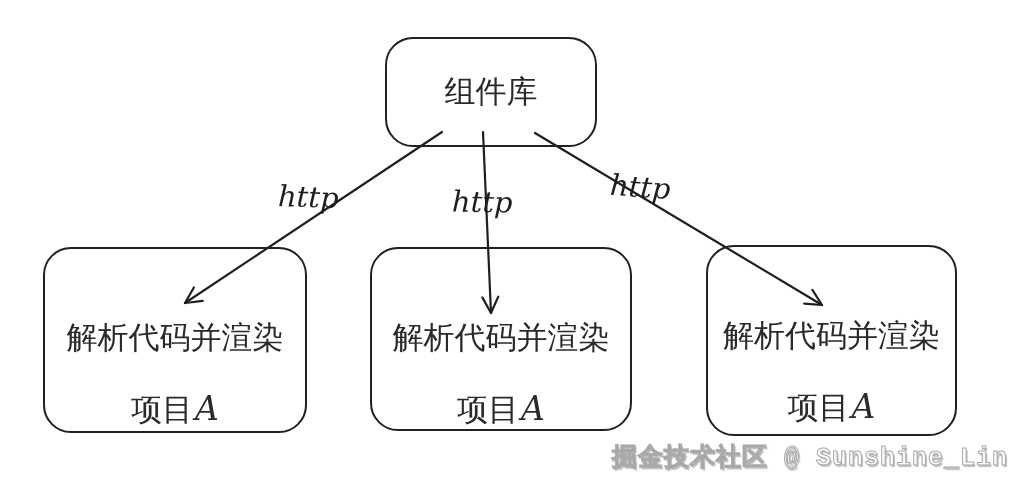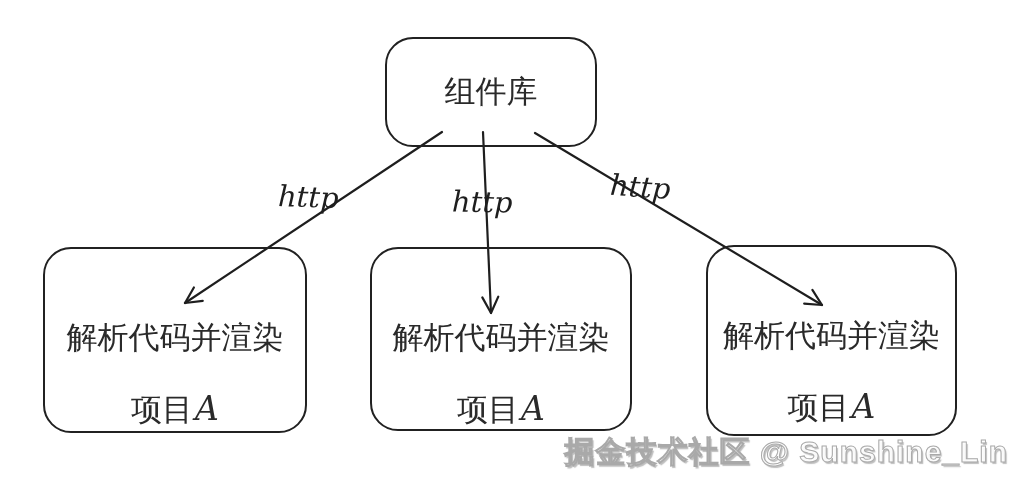--- a/index.html
+++ b/index.html
@@ -74,28 +74,29 @@
     white-space: nowrap;
   }
   .edge-label-left   { left: 278px; top: 180px; transform: rotate(2deg); }
   .edge-label-middle { left: 452px; top: 185px; transform: rotate(1deg); }
   .edge-label-right  { left: 610px; top: 170px; transform: rotate(4deg); }
   .watermark {
     position: absolute;
     z-index: 4;
     right: 6px;
     bottom: 8px;
-    font-size: 30px;
+    font-size: 25px;
     font-weight: bold;
     color: rgba(255, 255, 255, 0.92);
     -webkit-text-stroke: 1px #a9a9a9;
     text-shadow: 1.5px 1.5px 1px rgba(110, 110, 110, 0.45),
                  -0.5px -0.5px 0 rgba(230, 230, 230, 0.9);
     letter-spacing: 1px;
     white-space: nowrap;
+    font-family: Liberation Mono, monospace;
   }
 </style>
 </head>
 <body>
 
 <div class="canvas">
 
   <svg class="arrows-layer" width="1014" height="481" viewBox="0 0 1014 481">
     <defs>
       <marker id="ah" viewBox="0 0 28 28" refX="24" refY="14" markerWidth="28" markerHeight="28" markerUnits="userSpaceOnUse" orient="auto">

